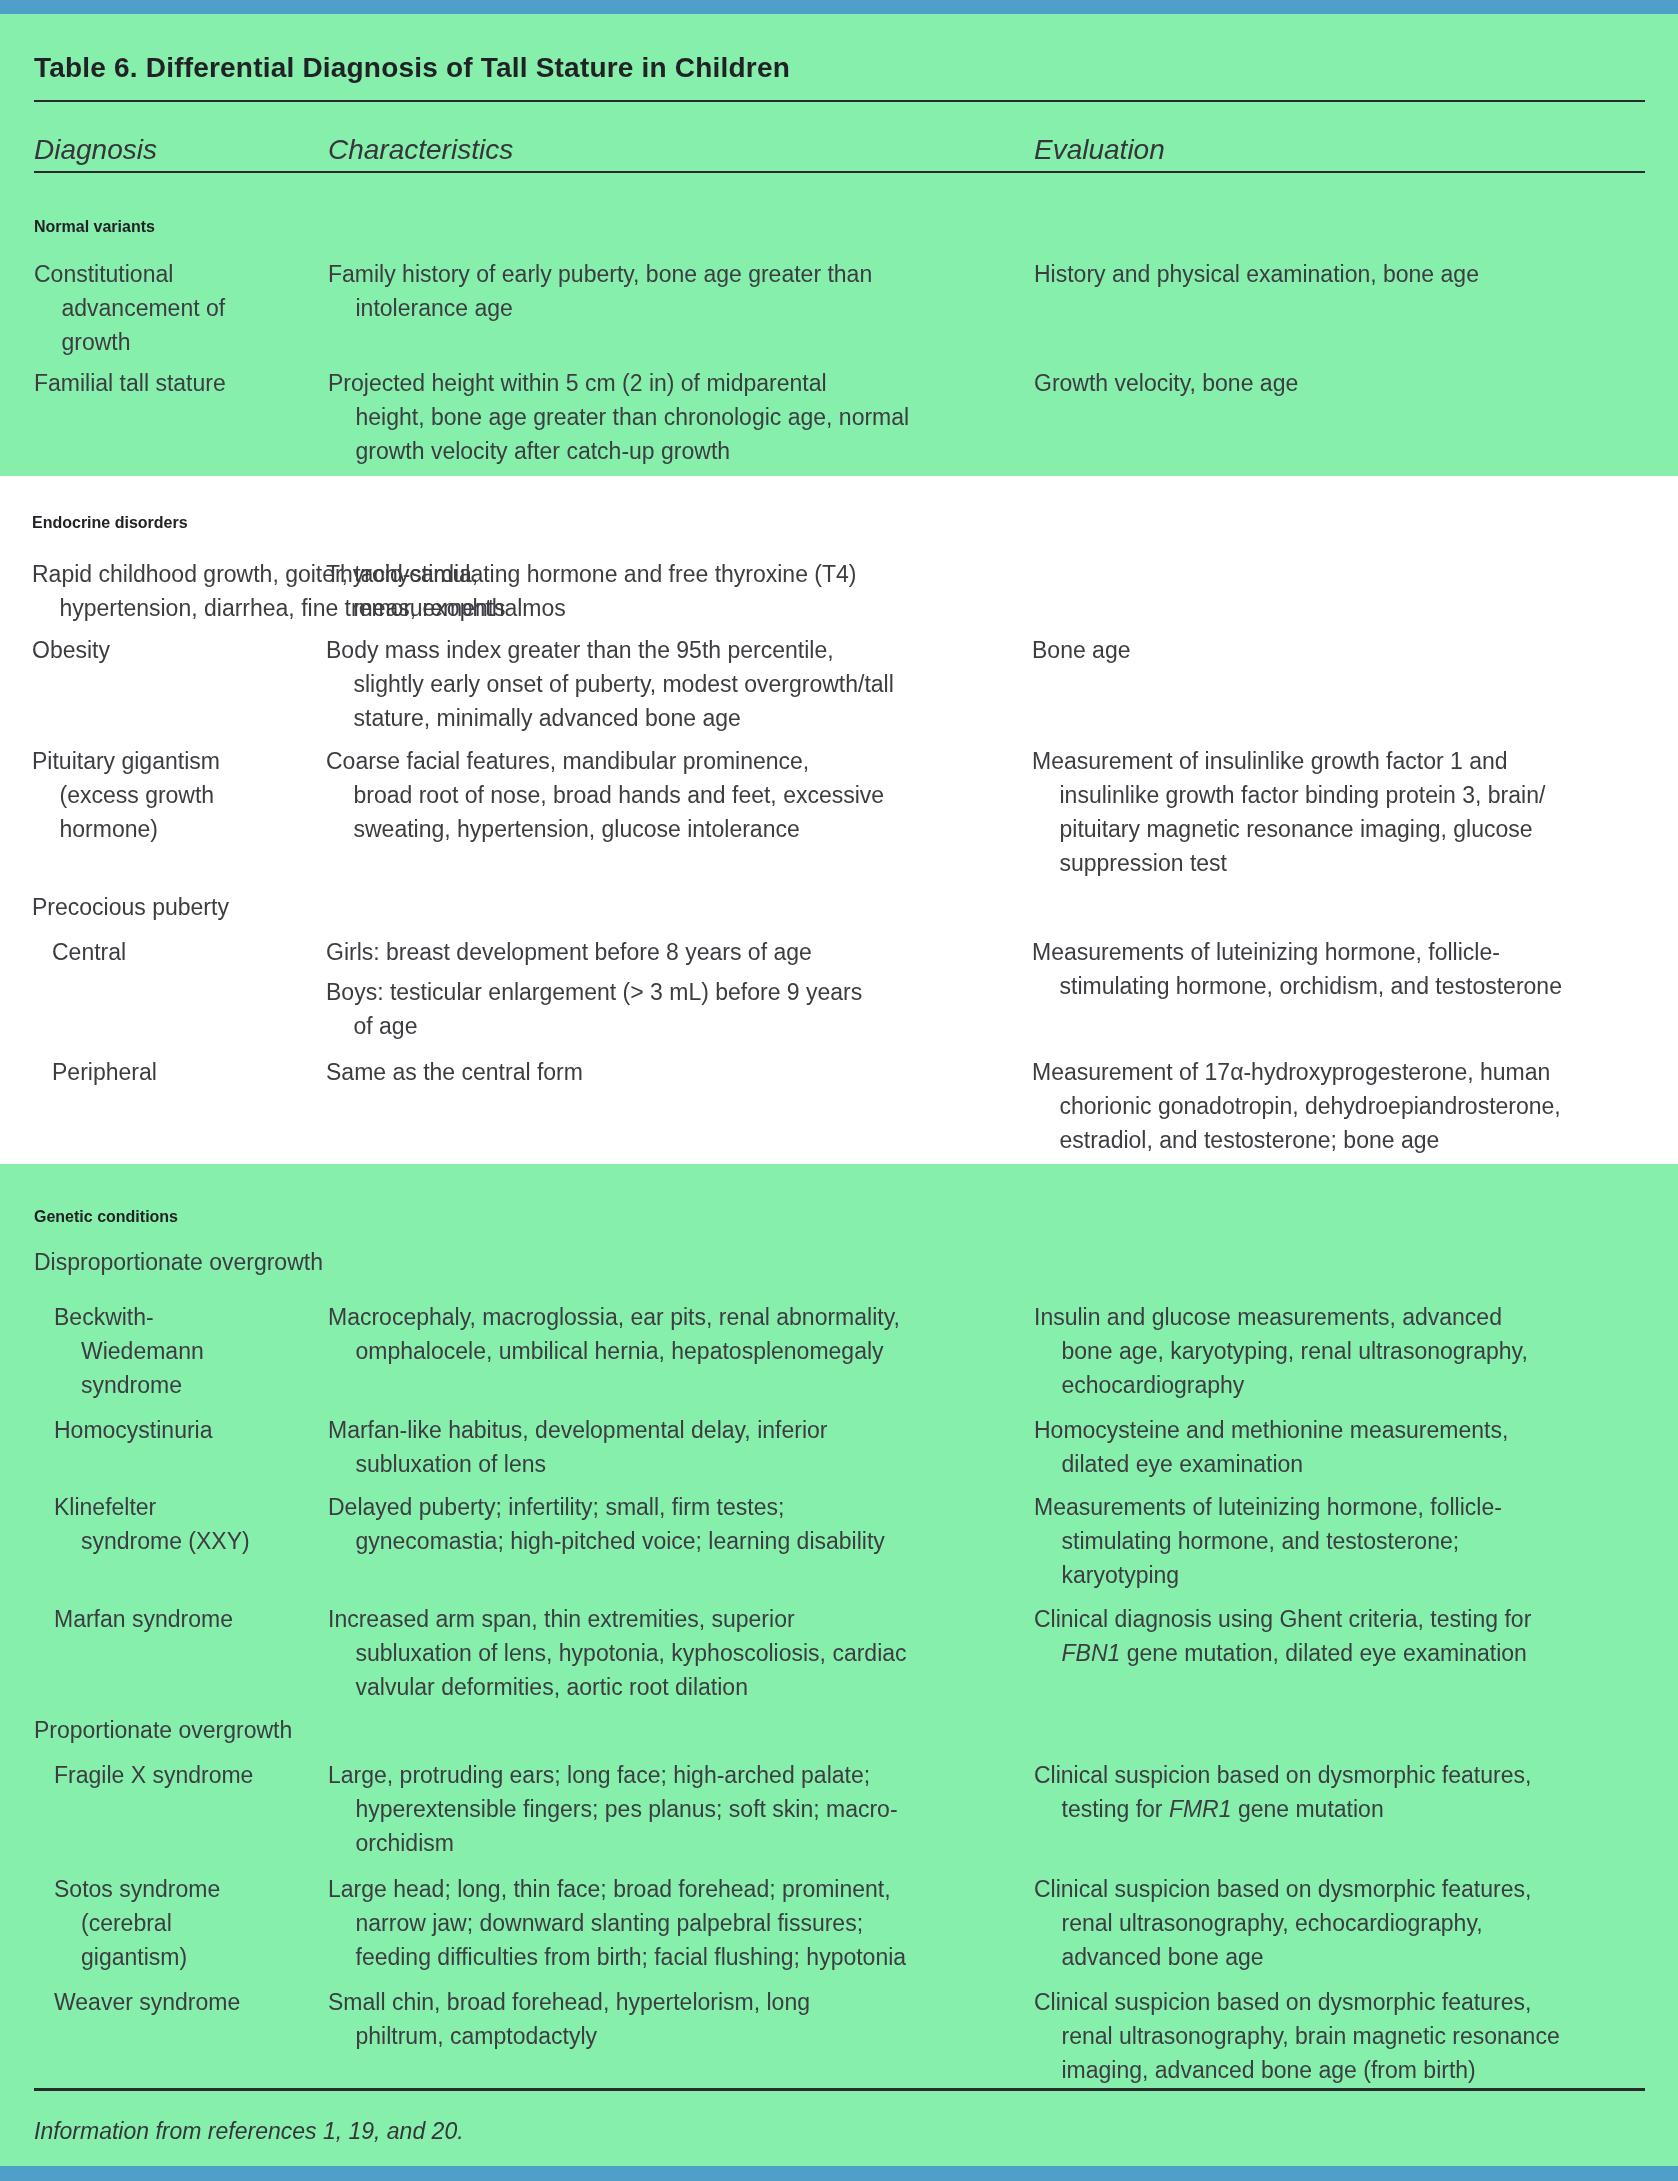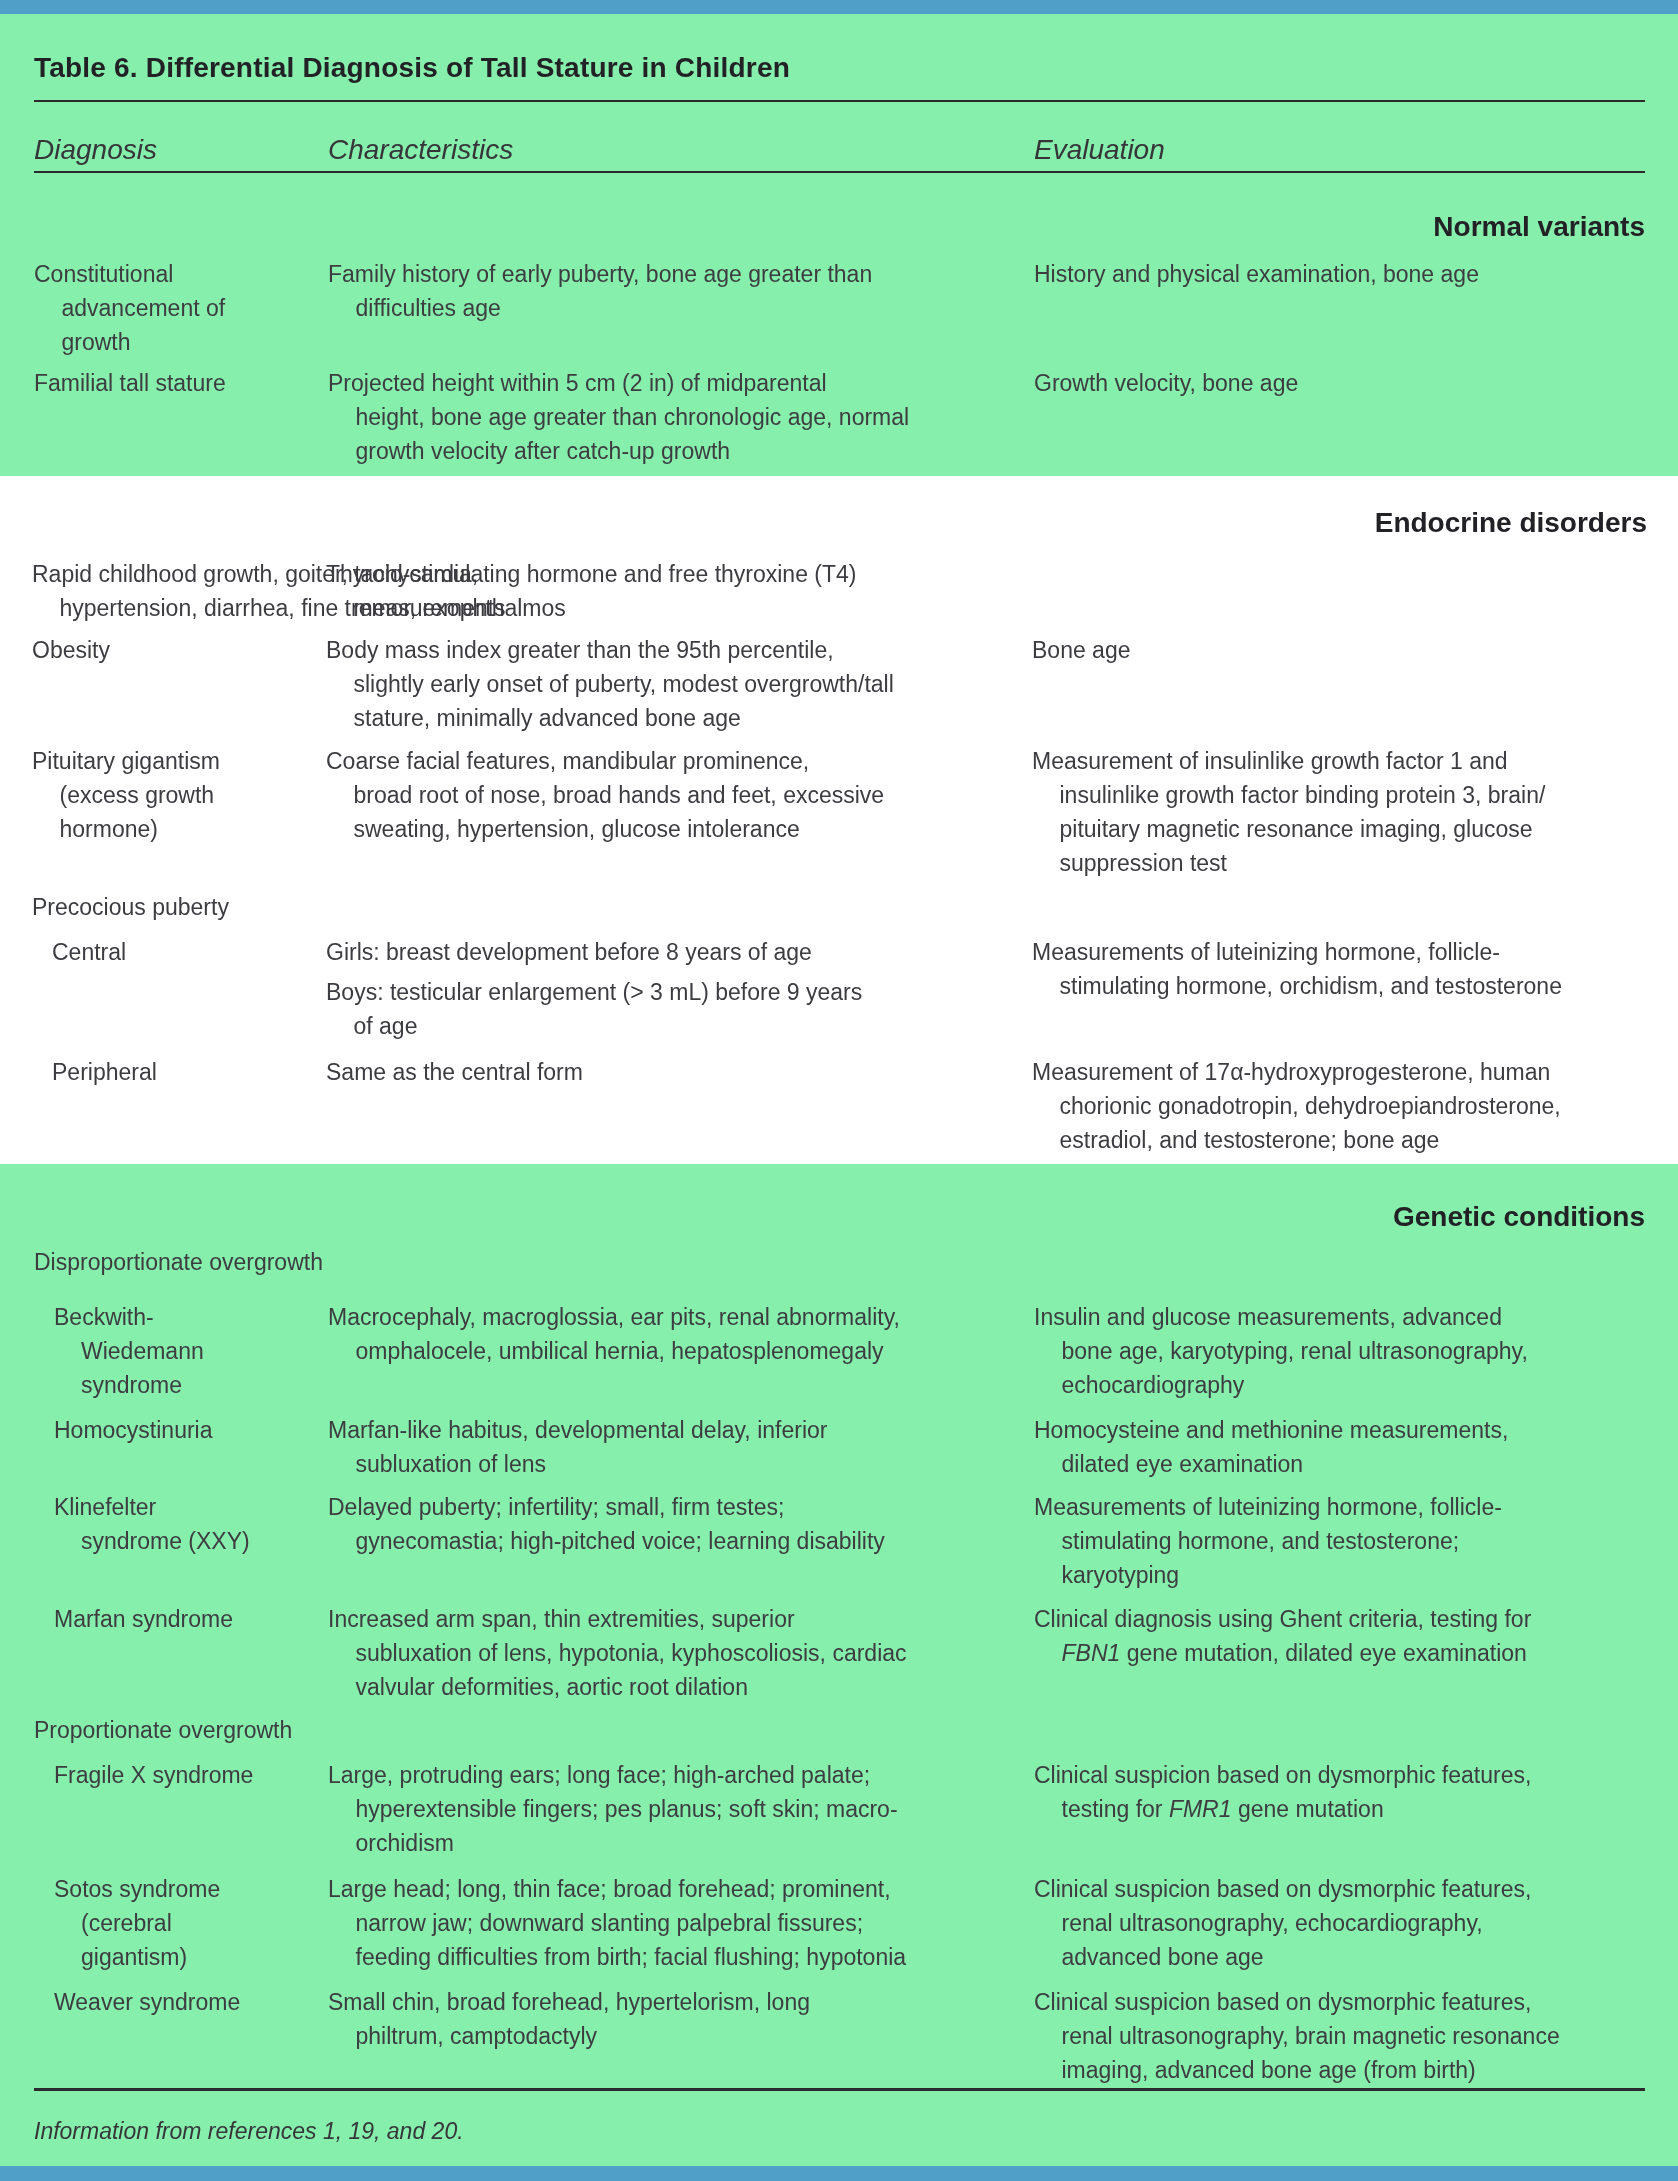--- a/index.html
+++ b/index.html
@@ -18,21 +18,21 @@
   .secB{height:688px;background:#ffffff;padding:30px 32px 0;}
   .secC{height:1002px;padding:36px 34px 0;}
   .title{font-size:28px;font-weight:bold;color:#222226;line-height:40px;letter-spacing:0.2px;}
   .rule{height:2.6px;background:#2a2a2e;}
   .rule1{margin-top:12px;}
   .rule2{margin-top:3.4px;}
   .rule3{height:3.4px;margin-top:0.9px;}
   .grid{display:grid;grid-template-columns:294px 706px 609px;}
   .hdr-row{margin-top:31px;}
   .hdr{font-style:italic;font-size:28px;line-height:34px;color:#35353a;}
-  .sec-h{font-size:28px;font-weight:bold;color:#222226;line-height:34px;text-align:right;}
+  .sec-h{font-size:16px;font-weight:bold;color:#222226;line-height:34px;}
   .sub-h{font-size:23px;line-height:34px;}
   .line{font-size:23px;line-height:34px;white-space:nowrap;}
   .cont{padding-left:27.5px;}
   .sub .line{padding-left:20px;}
   .sub .line.cont{padding-left:47px;}
   .para2{margin-top:6px;}
   .gene{font-style:italic;}
   .footnote{font-size:23px;font-style:italic;line-height:34px;margin-top:22.4px;color:#35353a;}
 </style>
 </head>
@@ -55,21 +55,21 @@
     <div class="sec-h" style="margin-top:37px">Normal variants</div>
 
     <div class="grid t-row" style="margin-top:13px">
       <div>
         <div class="line">Constitutional</div>
         <div class="line cont">advancement of</div>
         <div class="line cont">growth</div>
       </div>
       <div>
         <div class="line">Family history of early puberty, bone age greater than</div>
-        <div class="line cont">difficulties age</div>
+        <div class="line cont">intolerance age</div>
       </div>
       <div>
         <div class="line">History and physical examination, bone age</div>
       </div>
     </div>
 
     <div class="grid t-row" style="margin-top:6.9px">
       <div>
         <div class="line">Familial tall stature</div>
       </div>

